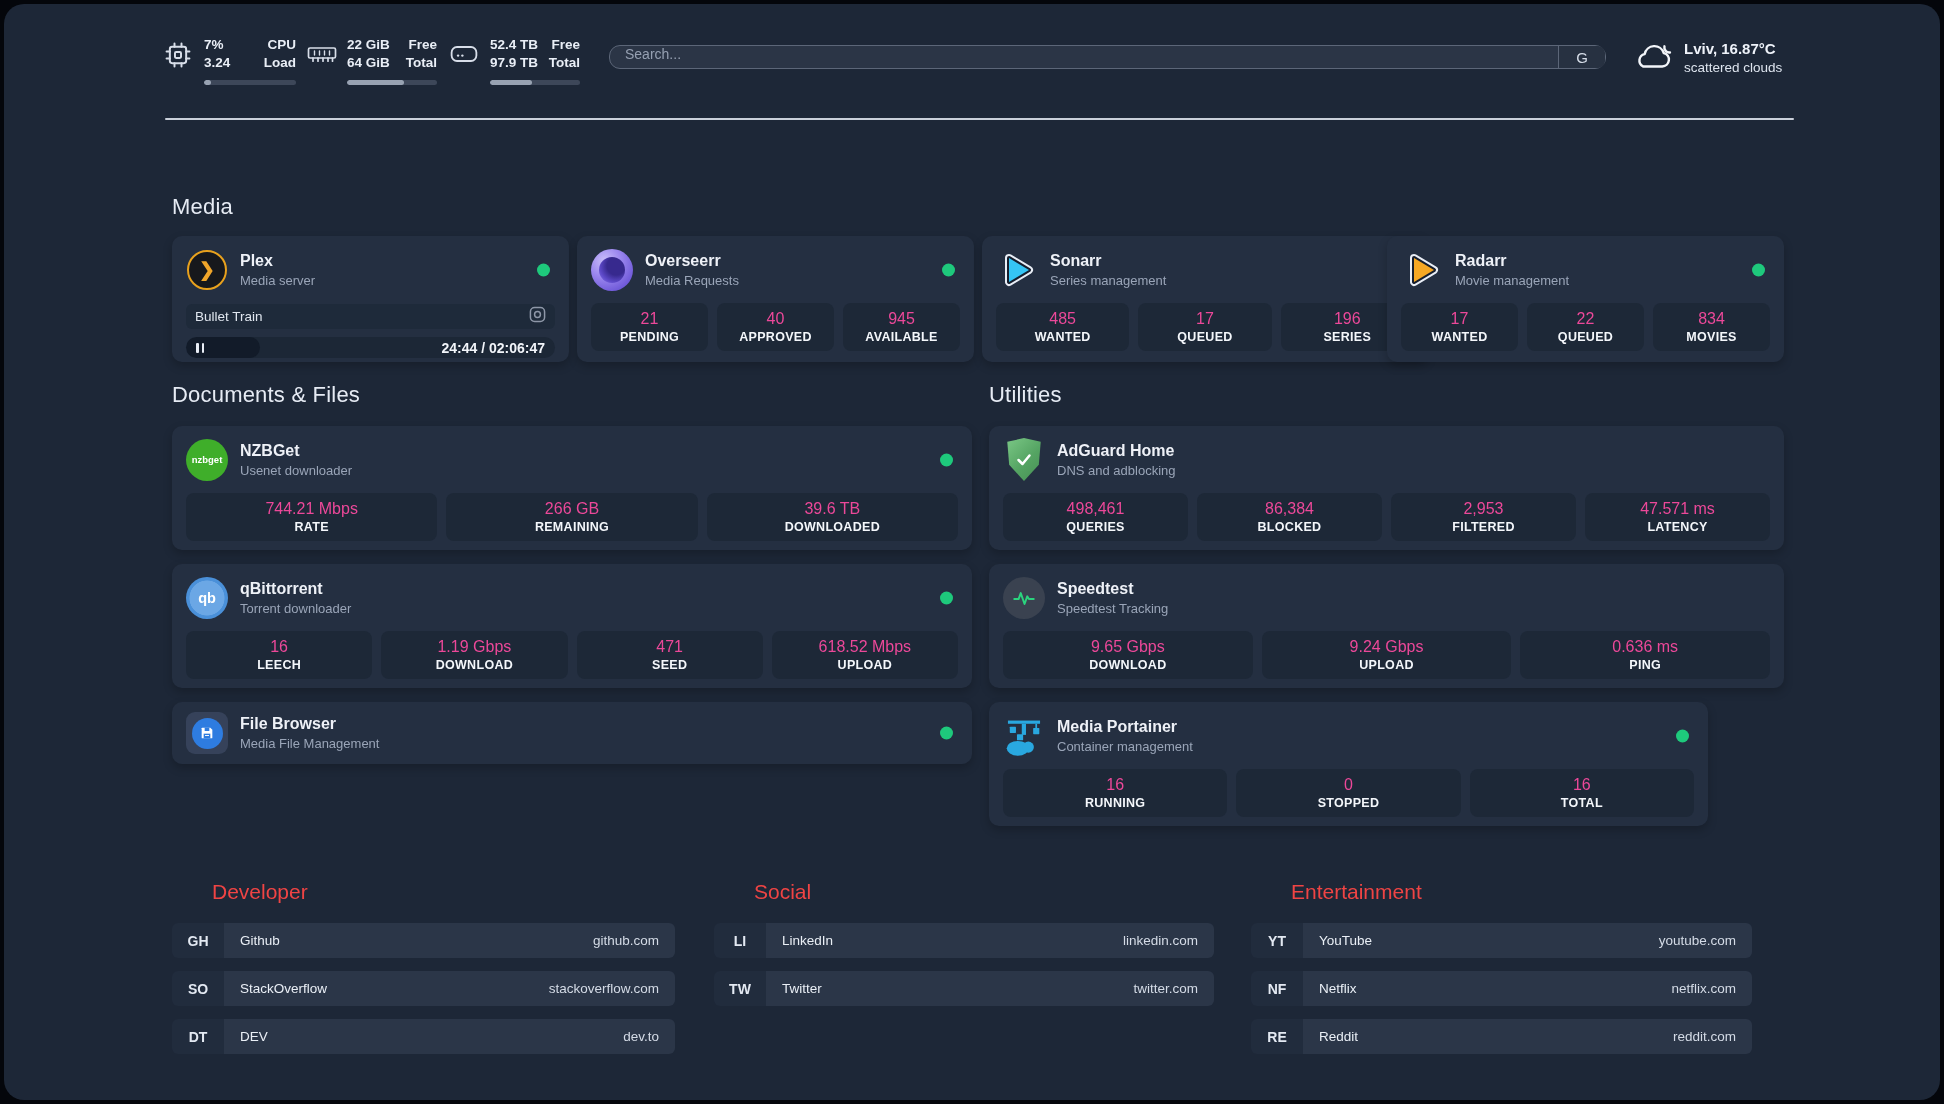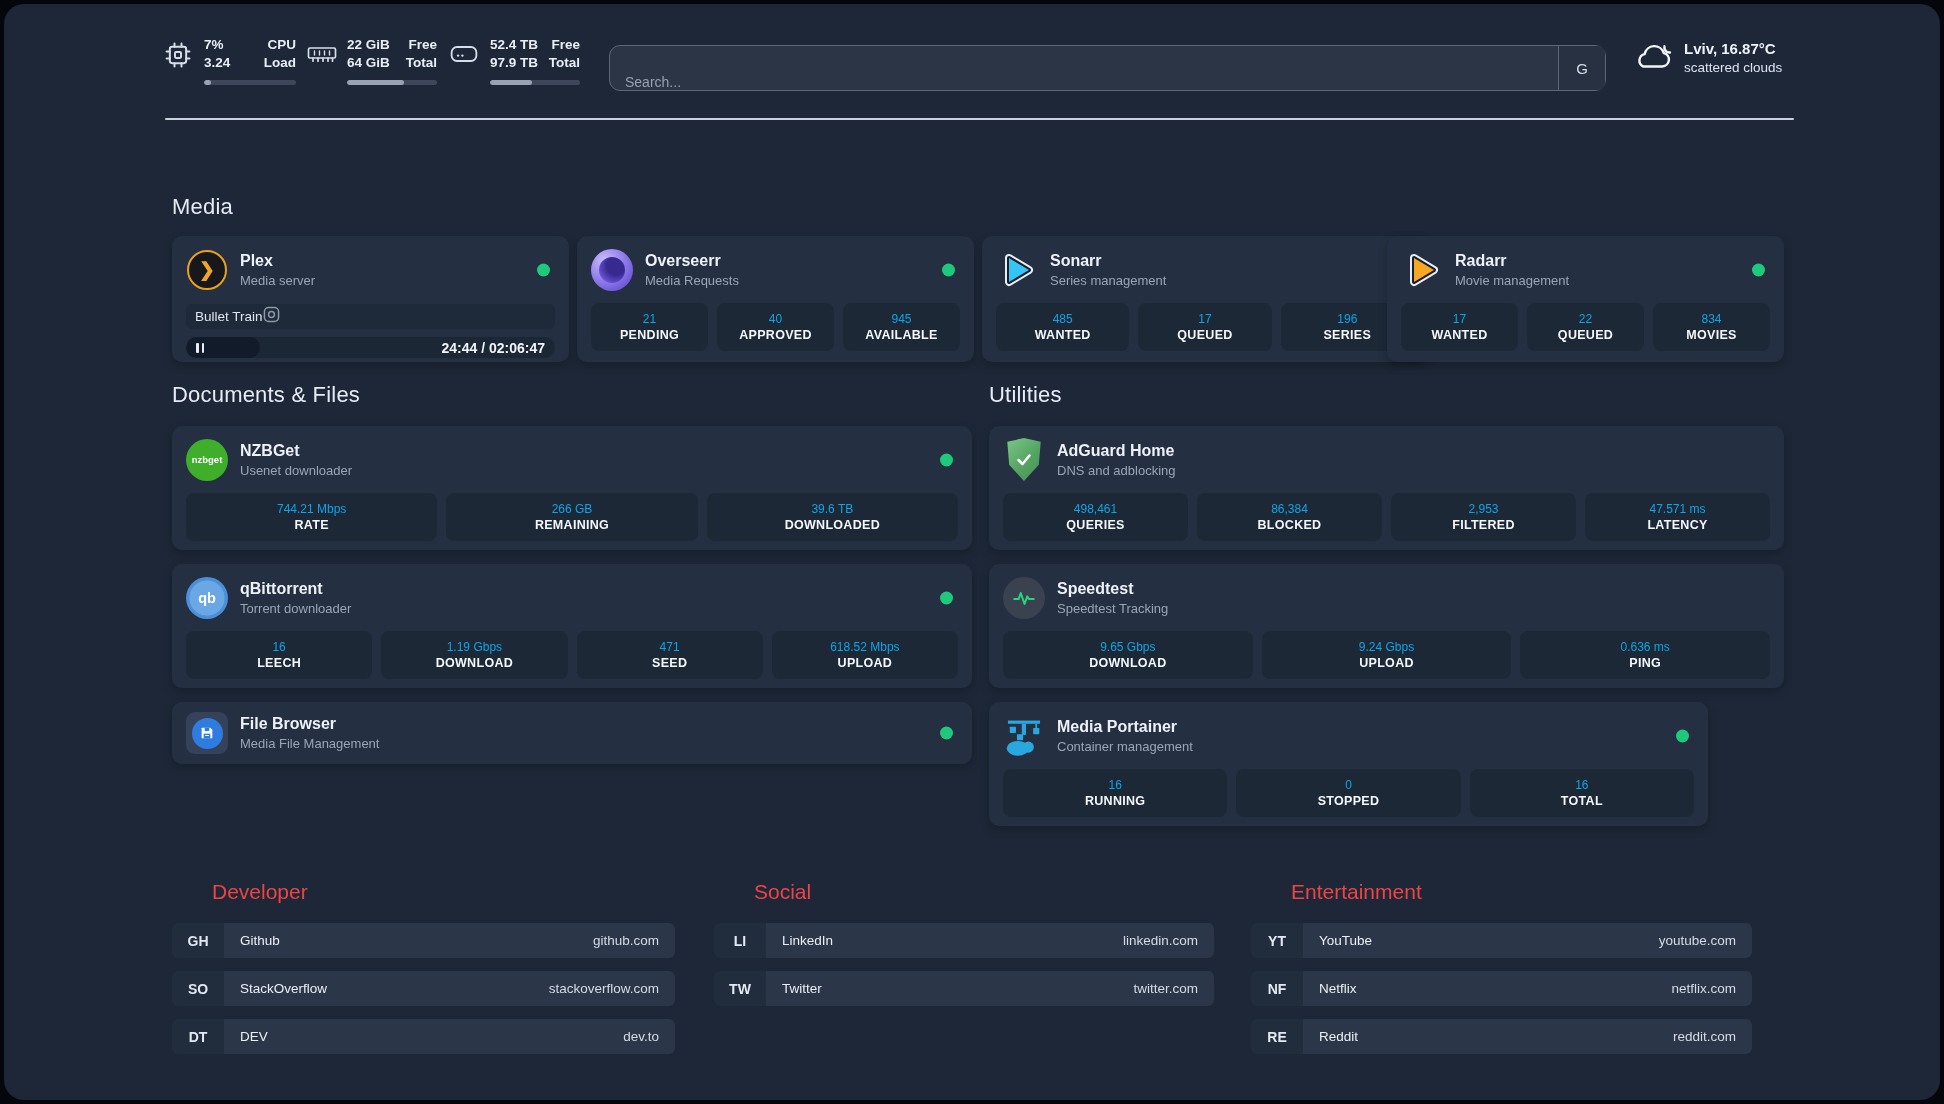--- a/index.html
+++ b/index.html
@@ -9,22 +9,22 @@
         background:#1d2737;overflow:hidden;}
 
   
   .sysstat{position:absolute;top:30px;height:50px;}
   .sys-icon{position:absolute;left:0;top:7px;color:#d8dee9;}
   .sys-vals{position:absolute;left:40px;top:2px;font-size:13.5px;font-weight:600;color:#e9eef6;line-height:18px;white-space:nowrap;}
   .sys-labs{position:absolute;right:0;top:2px;font-size:13.5px;font-weight:600;color:#e9eef6;line-height:18px;text-align:right;}
   .sys-bar{position:absolute;left:40px;right:0;bottom:-1px;height:5px;border-radius:3px;background:#3d4759;overflow:hidden;}
   .sys-fill{height:100%;border-radius:3px;background:#98a2b2;}
 
-  .search{position:absolute;left:605px;top:41px;width:997px;height:46px;background:#2b3546;
-          border:1px solid #5c6678;border-radius:11px;display:flex;align-items:flex-end;box-sizing:border-box;}
+  .search{position:absolute;left:605px;top:41px;width:997px;height:24px;background:#2b3546;
+          border:1px solid #5c6678;border-radius:11px;display:flex;align-items:flex-start;box-sizing:border-box;}
   .search input{flex:1;background:transparent;border:none;outline:none;color:#e3e9f2;
           font-size:14px;padding:0 15px;font-family:"Liberation Sans",sans-serif;}
   .search input::placeholder{color:#96a0b2;}
   .g-btn{width:46px;height:100%;border-left:1px solid #5c6678;background:#273141;border-radius:0 7px 7px 0;
          display:flex;align-items:center;justify-content:center;color:#d6dde8;font-size:15px;cursor:pointer;}
 
   .weather{position:absolute;left:1628px;top:35px;display:flex;align-items:center;gap:8px;}
   .weather-text .w1{font-size:15px;font-weight:600;color:#eef2f9;line-height:20px;}
   .weather-text .w2{font-size:13.5px;color:#dde4ee;line-height:18px;}
 
@@ -37,21 +37,21 @@
         padding:11px 14px;box-sizing:border-box;cursor:pointer;}
   .card-head{display:flex;align-items:center;gap:12px;position:relative;height:45px;}
   .app-meta{display:flex;flex-direction:column;justify-content:center;}
   .app-name{font-size:16px;font-weight:600;color:#eef1f7;line-height:19px;}
   .app-sub{font-size:13px;color:#9aa5b8;line-height:17px;margin-top:2px;}
   .status-dot{position:absolute;right:5px;top:50%;transform:translateY(-50%);width:13px;height:13px;border-radius:50%;background:#1ec97c;}
 
   .stat-row{display:flex;gap:9px;margin-top:11px;}
   .stat{flex:1;background:#1d2837;border-radius:8px;height:48px;display:flex;flex-direction:column;
         align-items:center;justify-content:center;gap:2px;}
-  .stat-value{font-size:12px;color:#0ea5e9;}
+  .stat-value{font-size:16px;color:#ec4899;}
   .stat-label{font-size:12.5px;font-weight:700;color:#f4f7fb;letter-spacing:.3px;}
 
   
   .app-icon{width:42px;height:42px;flex:0 0 42px;display:flex;align-items:center;justify-content:center;position:relative;}
   .plex-badge{width:40px;height:40px;border-radius:50%;background:#17181c;border:2.5px solid #e8a11d;
               display:flex;align-items:center;justify-content:center;box-sizing:border-box;}
   .plex-chevron::before{content:"❯";color:#f0a52a;font-size:19px;font-weight:bold;}
   .overseerr-badge{width:42px;height:42px;border-radius:50%;
        background:radial-gradient(circle at 32% 28%,#cabefa 0%,#9c88ef 38%,#6e58d8 78%,#5a46c6 100%);
        display:flex;align-items:center;justify-content:center;}
@@ -62,21 +62,21 @@
   .nzbget-badge{background:#3fae2a;font-size:9.5px;}
   .qb-badge{background:radial-gradient(circle,#6ba7e5 0 58%,#4a90d9 60%);font-size:14.5px;}
   .fb-outer{width:42px;height:42px;border-radius:9px;background:#36425a;display:flex;align-items:center;justify-content:center;}
   .fb-circle{width:31px;height:31px;border-radius:50%;background:#2e7ce0;display:flex;align-items:center;justify-content:center;}
   .shield{width:38px;height:43px;background:linear-gradient(135deg,#7cc987 0%,#55a463 55%,#468e53 100%);
        clip-path:polygon(50% 0%,94% 9%,89% 62%,50% 100%,11% 62%,6% 9%);
        display:flex;align-items:center;justify-content:center;}
   .speed-badge{background:#3a4250;}
 
   
-  .plex-media-row{display:flex;align-items:center;height:25px;margin-top:12px;
+  .plex-media-row{display:flex;align-items:center;justify-content:space-between;height:25px;margin-top:12px;
        background:#1e2a3a;border-radius:6px;padding:0 9px;}
   .plex-media-title{font-size:13.5px;color:#dfe5ee;}
   .plex-progress{position:relative;height:21px;margin-top:8px;background:#1c2736;border-radius:11px;overflow:hidden;}
   .plex-fill{position:absolute;left:0;top:0;bottom:0;background:#121b29;border-radius:11px;
        display:flex;align-items:center;padding-left:10px;box-sizing:border-box;}
   .pause-icon{display:flex;gap:3px;cursor:pointer;}
   .pause-icon i{display:block;width:2.5px;height:10px;background:#e9eef6;border-radius:1px;}
   .plex-time{position:absolute;right:10px;top:50%;transform:translateY(-50%);font-size:14px;font-weight:700;color:#f2f5fa;}
 
   

